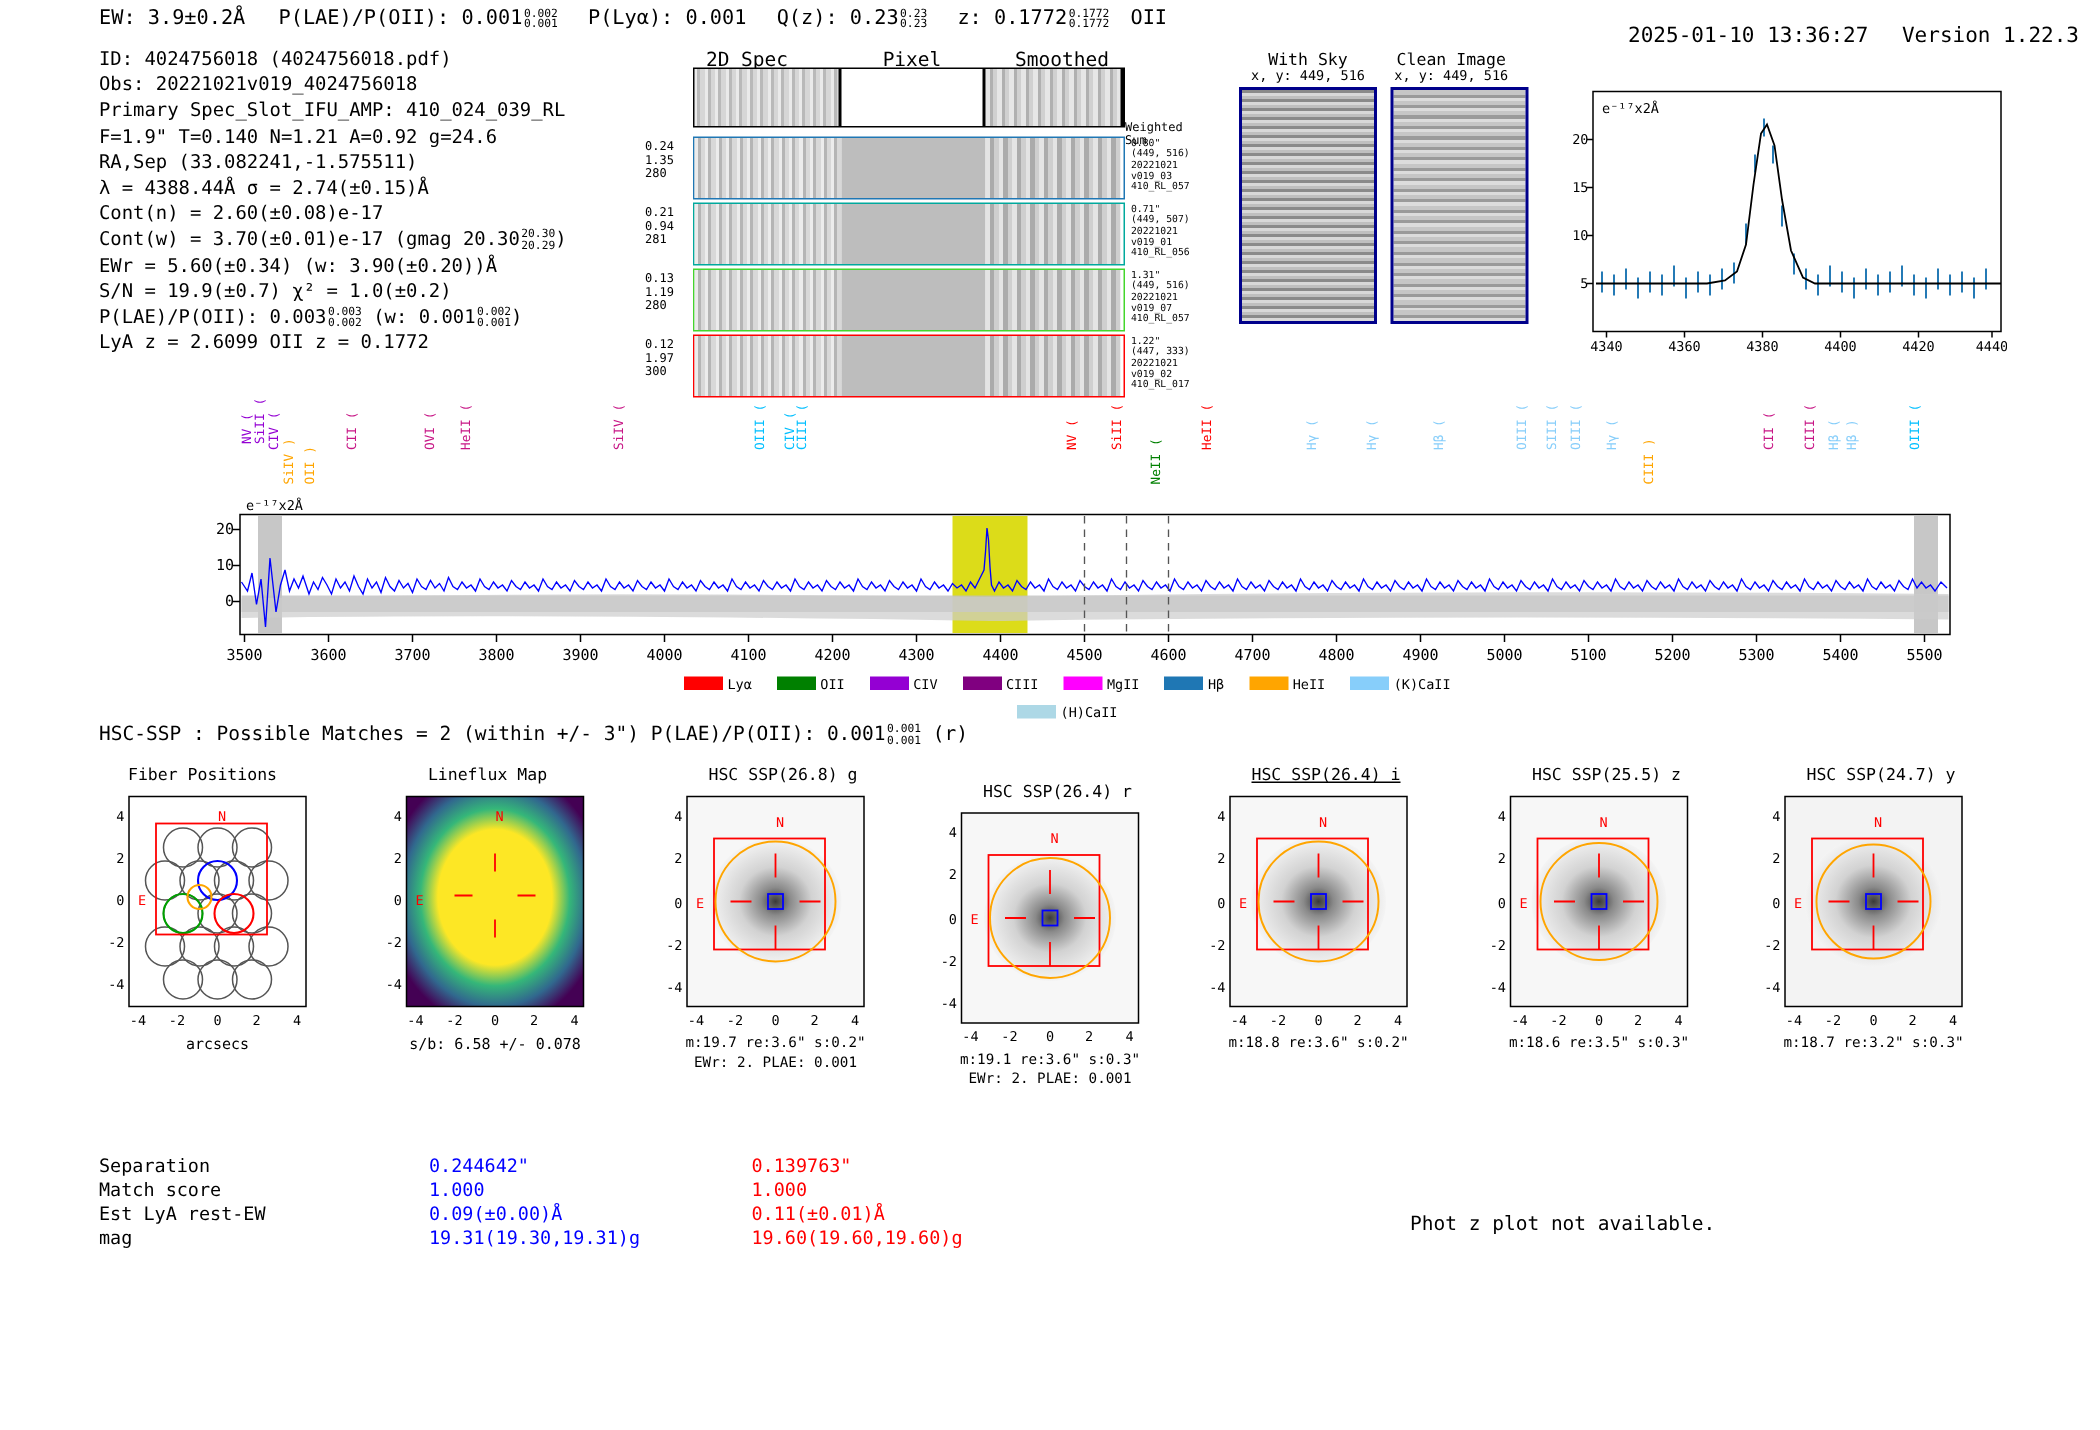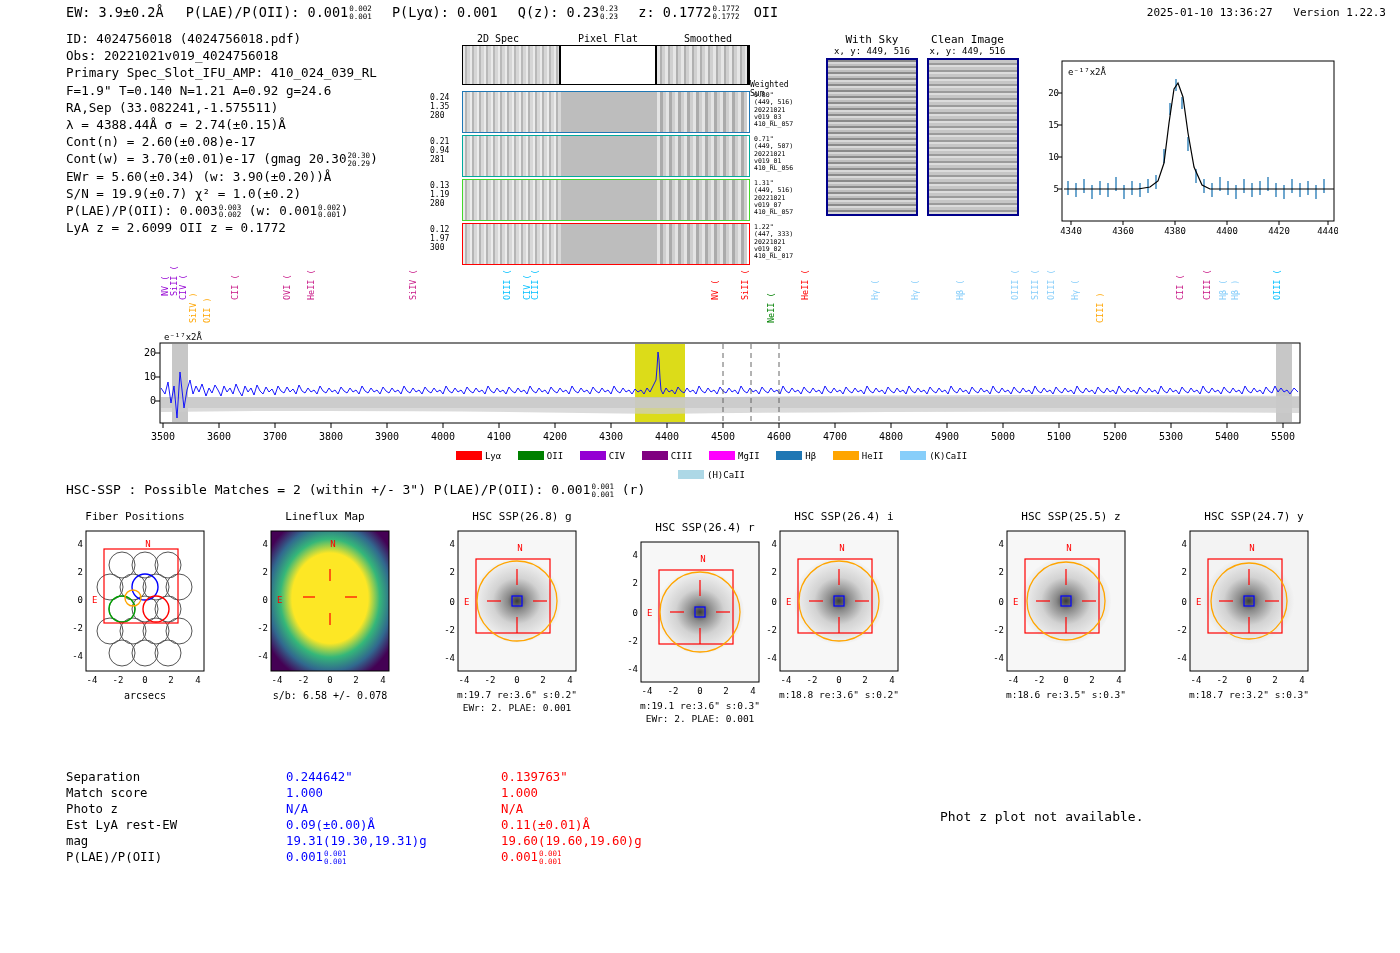--- a/index.html
+++ b/index.html
@@ -1,27 +1,27 @@
 <!DOCTYPE html>
 <html><head>
 <meta charset="utf-8">
 <style>
   html,body{margin:0;padding:0;background:#ffffff;}
   body{width:1400px;height:953px;position:relative;font-family:"DejaVu Sans Mono",monospace;color:#000;}
   .abs{position:absolute;}
   
   #topline{left:66px;top:4px;font-size:13.5px;letter-spacing:0px;}
-  #version{right:14px;top:6px;font-size:11px;margin-left:34px;}
+  #version{right:14px;top:16px;font-size:14px;margin-left:34px;}
   
   #infoblock{left:66px;top:30px;font-size:12.6px;line-height:1.365;}
   
   .panelbox{border:1px solid #000;box-sizing:border-box;}
   .label-s{font-size:8px;}
   
-  .ptitle{font-size:10px;text-align:center;}
+  .ptitle{font-size:13px;text-align:center;}
   
   #specwrap{left:60px;top:268px;width:1290px;height:200px;}
   
   .legitem{display:inline-block;margin-right:7px;font-size:9px;white-space:nowrap;}
   .legsw{display:inline-block;width:26px;height:9px;vertical-align:-1px;margin-right:3px;}
   
   .cut-title{font-size:11px;text-align:center;}
   
   #bottomtab{left:66px;top:770px;font-size:12.3px;line-height:1.27;}
   .col-b{color:#0000ff;}
@@ -572,21 +572,21 @@
           <text x="58" y="158">-2</text>
           <text x="85" y="158">0</text>
           <text x="111" y="158">2</text>
           <text x="138" y="158">4</text>
       </g>
       <text x="85" y="173" font-family="DejaVu Sans Mono, monospace" font-size="9.5" text-anchor="middle">m:19.1 re:3.6" s:0.3"</text>
       <text x="85" y="186" font-family="DejaVu Sans Mono, monospace" font-size="9.5" text-anchor="middle">EWr: 2. PLAE: 0.001</text>
     </svg>
   </div>
 
-  <div class="abs" style="left:714px;top:0;width:180px;">
+  <div class="abs" style="left:754px;top:0;width:180px;text-decoration:underline;">
     <div class="cut-title">HSC SSP(26.4) i</div>
     <svg width="180" height="190" viewBox="0 0 180 190" style="margin-top:2px;">
       <rect x="26" y="6" width="118" height="140" fill="#f7f7f7" stroke="#000"></rect>
       <ellipse cx="85" cy="76" rx="45" ry="43" fill="url(#gal)"></ellipse>
       <rect x="44" y="34" width="74" height="74" fill="none" stroke="#ff0000" stroke-width="1.2"></rect>
       <circle cx="85" cy="76" r="40" fill="none" stroke="#ffa500" stroke-width="1.3"></circle>
       <rect x="80" y="71" width="10" height="10" fill="none" stroke="#0000ff" stroke-width="1.2"></rect>
       <g stroke="#ff0000" stroke-width="1.2">
         <line x1="85" y1="60" x2="85" y2="44"></line>
           <line x1="85" y1="92" x2="85" y2="108"></line>
@@ -689,42 +689,26 @@
       <td class="c1">Separation</td>
       <td class="c2 col-b">0.244642"</td>
       <td class="col-r">0.139763"</td>
     </tr>
     <tr>
       <td class="c1">Match score</td>
       <td class="c2 col-b">1.000</td>
       <td class="col-r">1.000</td>
     </tr>
     <tr>
-      <td class="c1">Photo z</td>
-      <td class="c2 col-b">N/A</td>
-      <td class="col-r">N/A</td>
-    </tr>
-    <tr>
       <td class="c1">Est LyA rest-EW</td>
       <td class="c2 col-b">0.09(±0.00)Å</td>
       <td class="col-r">0.11(±0.01)Å</td>
     </tr>
     <tr>
       <td class="c1">mag</td>
       <td class="c2 col-b">19.31(19.30,19.31)g</td>
       <td class="col-r">19.60(19.60,19.60)g</td>
     </tr>
-    <tr>
-      <td class="c1">P(LAE)/P(OII)</td>
-      <td class="c2 col-b"><span>0.001</span><span class="fr">
-              <span>0.001</span>
-              <span>0.001</span>
-            </span></td>
-      <td class="col-r"><span>0.001</span><span class="fr">
-              <span>0.001</span>
-              <span>0.001</span>
-            </span></td>
-    </tr>
   </tbody>
     </table>
 </div>
 
 <div class="abs" id="photoznote">Phot z plot not available.</div>
 
 </body></html>

